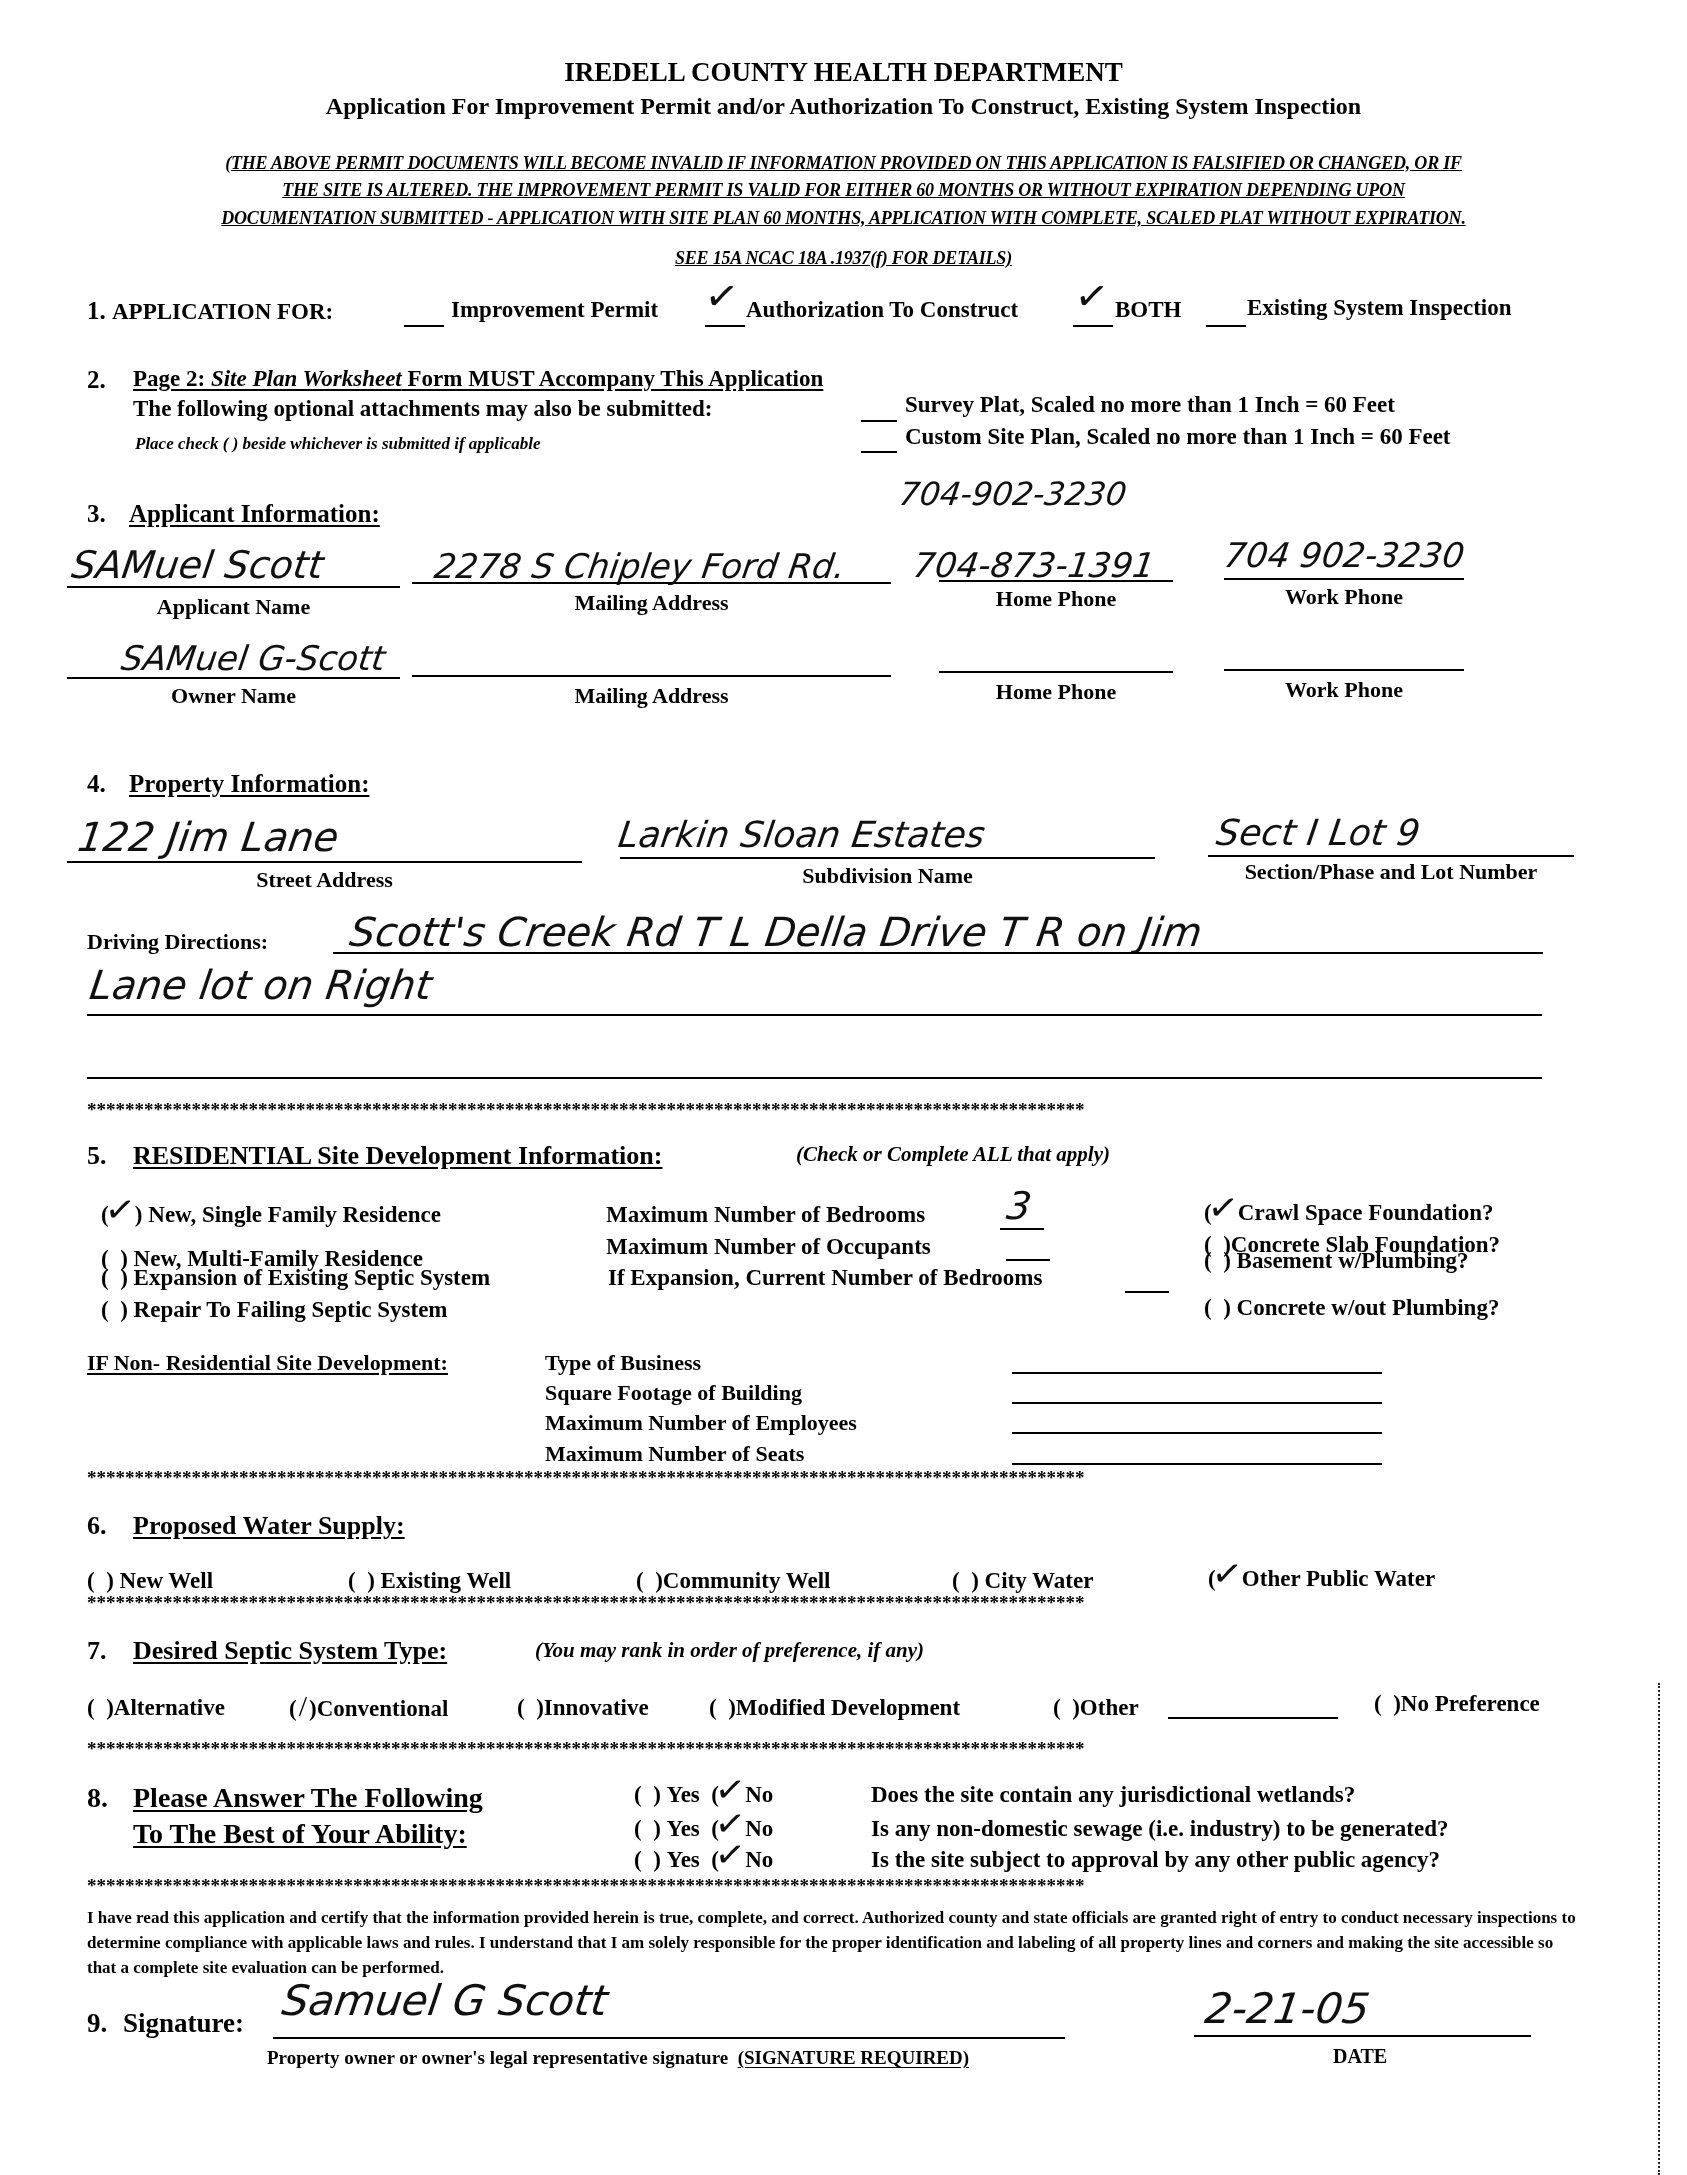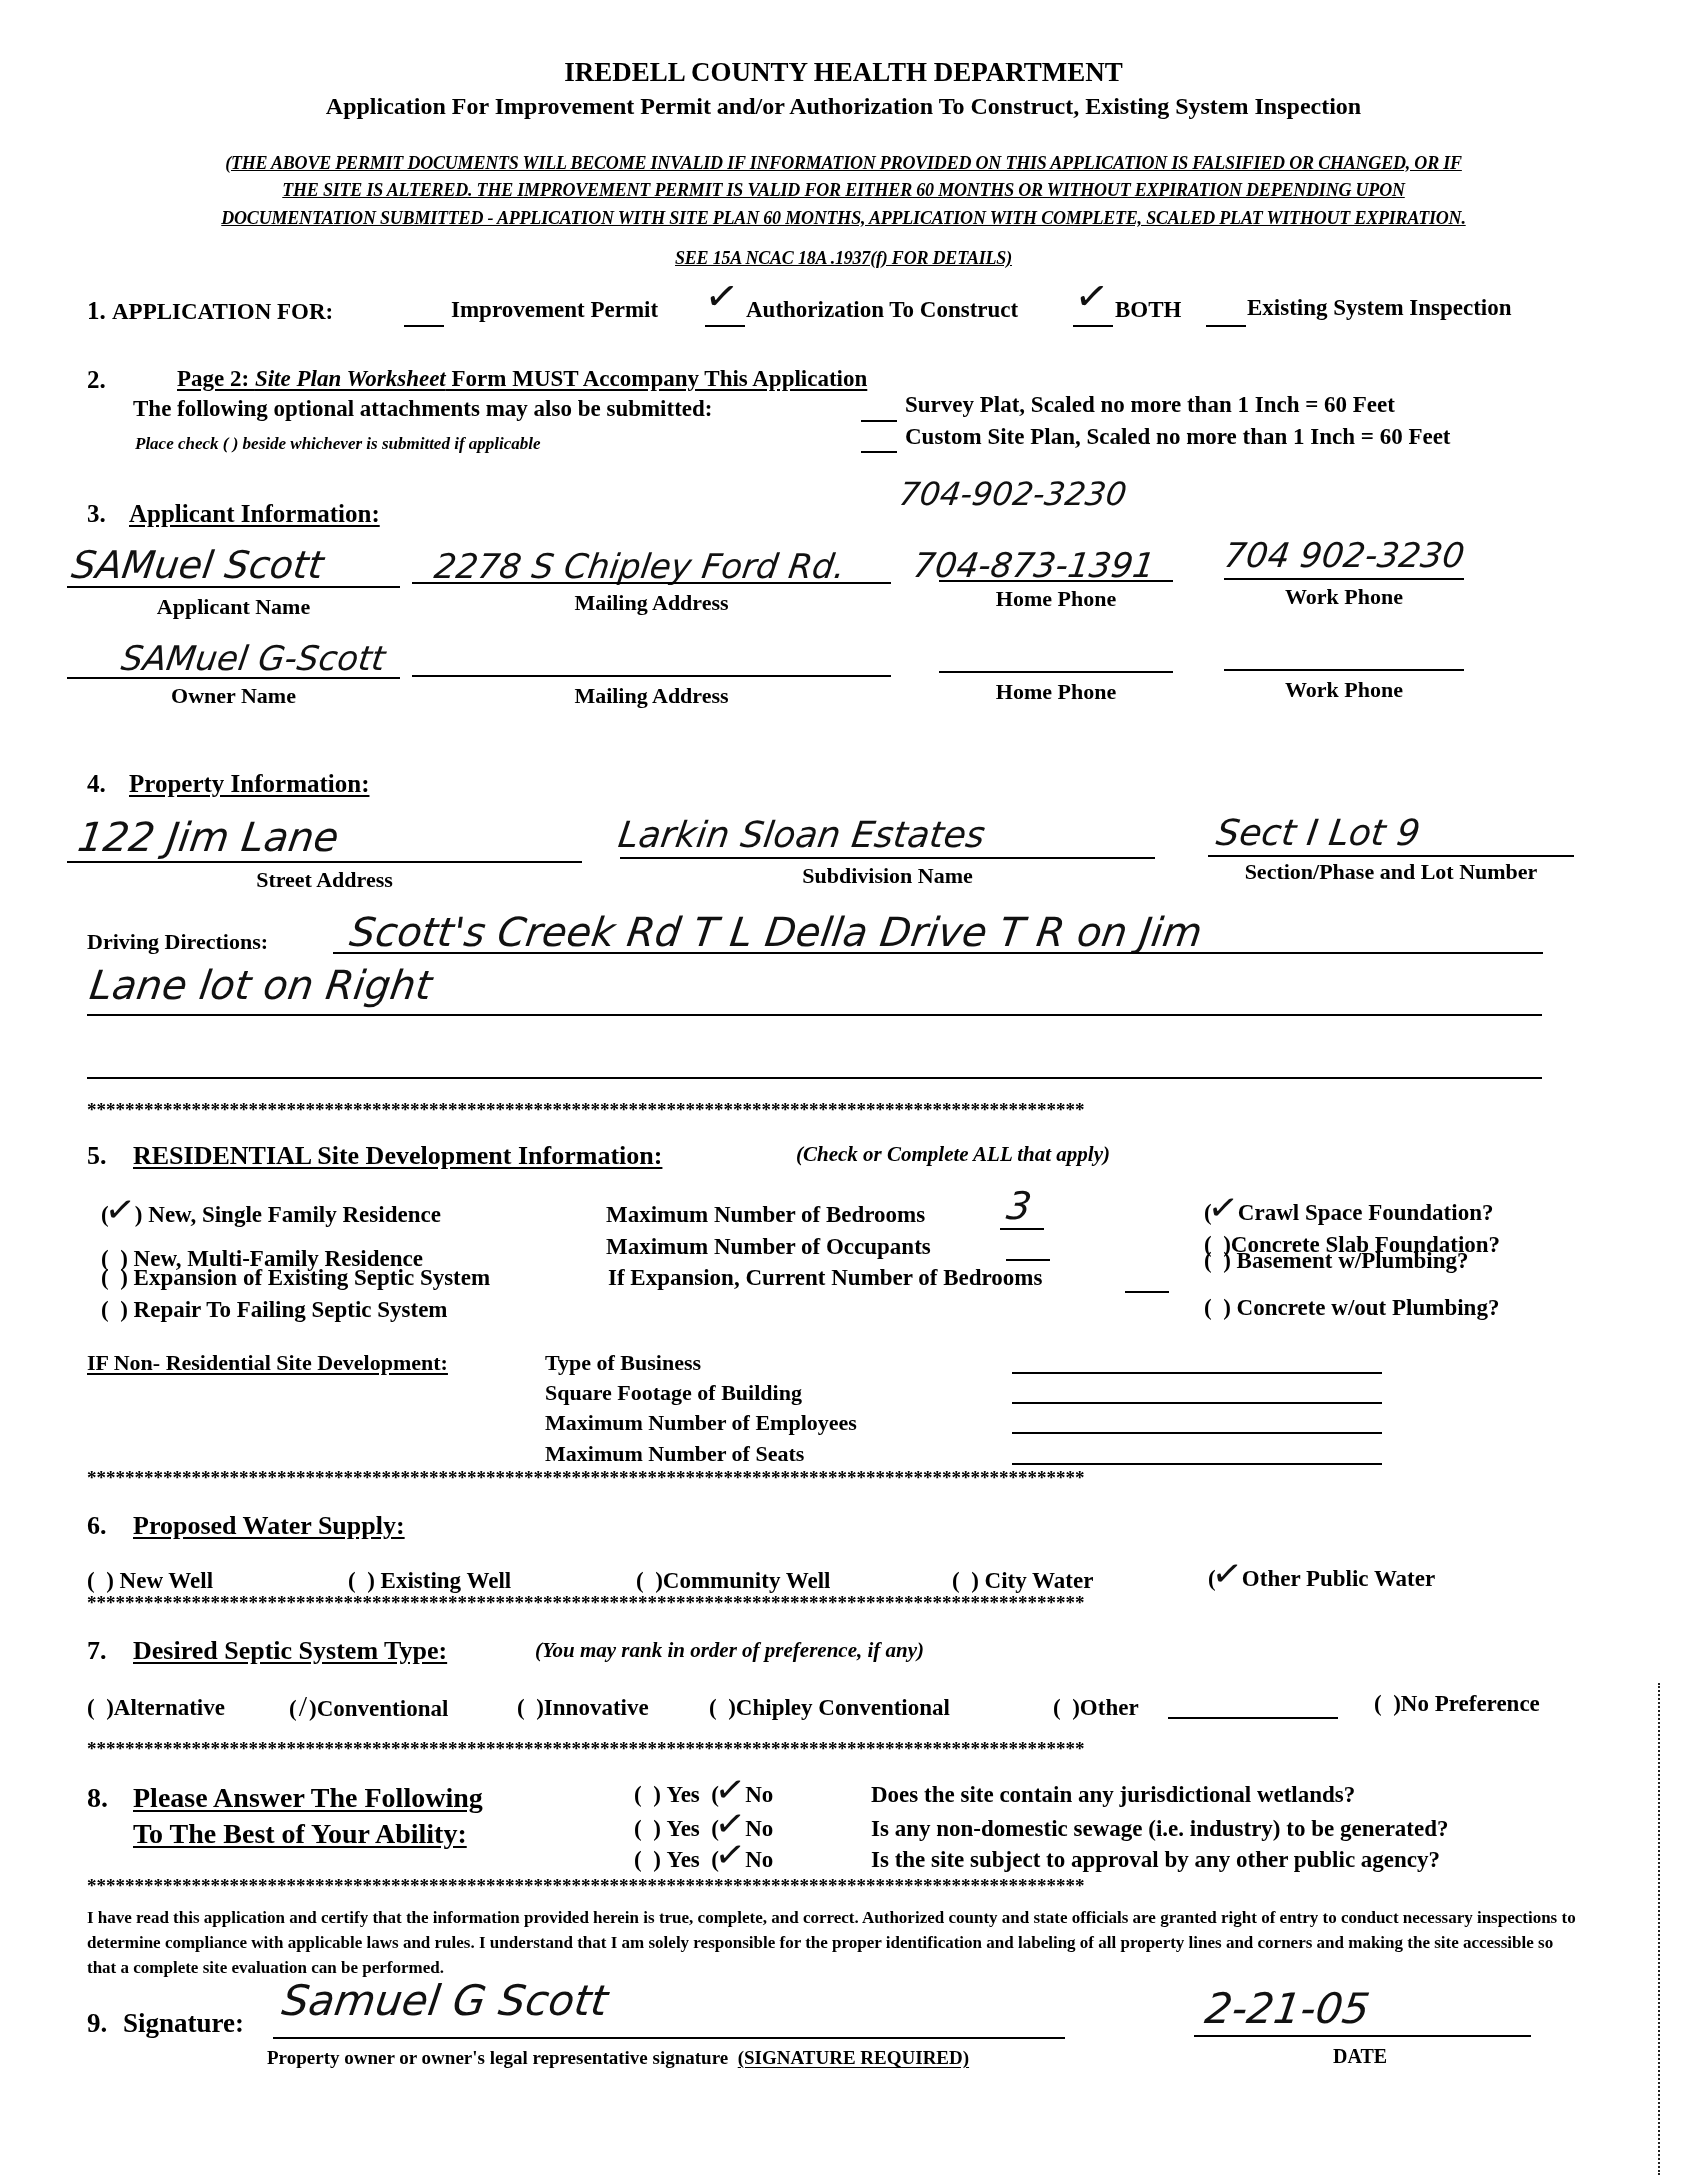--- a/index.html
+++ b/index.html
@@ -39,21 +39,21 @@
 <div class="line" style="left:705px;top:325px;width:40px;"></div>
 <div class="abs check" style="left:705px;top:273px;">✓</div>
 <div class="abs lbl" style="left:746px;top:297px;">Authorization To Construct</div>
 <div class="line" style="left:1073px;top:325px;width:40px;"></div>
 <div class="abs check" style="left:1075px;top:273px;">✓</div>
 <div class="abs lbl" style="left:1115px;top:297px;">BOTH</div>
 <div class="line" style="left:1206px;top:325px;width:40px;"></div>
 <div class="abs lbl" style="left:1247px;top:295px;">Existing System Inspection</div>
 
 <div class="abs b" style="left:87px;top:366px;font-size:25px;">2.</div>
-<div class="abs lbl u" style="left:133px;top:366px;margin-left:44px;">
+<div class="abs lbl u" style="left:133px;top:366px;">
   <span>Page 2: </span><span class="i">Site Plan Worksheet</span><span> Form MUST Accompany This Application</span>
 </div>
 <div class="abs lbl" style="left:133px;top:396px;">The following optional attachments may also be submitted:</div>
 <div class="abs i b" style="left:135px;top:434px;font-size:17px;">Place check (    ) beside whichever is submitted if applicable</div>
 <div class="line" style="left:861px;top:420px;width:36px;"></div>
 <div class="abs lbl" style="left:905px;top:392px;">Survey Plat, Scaled no more than 1 Inch  = 60 Feet</div>
 <div class="line" style="left:861px;top:451px;width:36px;"></div>
 <div class="abs lbl" style="left:905px;top:424px;">Custom Site Plan, Scaled no more than 1 Inch = 60 Feet</div>
 
 <div class="abs hw" style="left:897px;top:475px;font-size:32px;">704-902-3230</div>
@@ -153,21 +153,21 @@
 <div class="abs opt" style="left:1208px;top:1566px;"><span>(</span><span class="check" style="display:inline-block;font-size:36px;margin:-20px 0 0 -4px;">✓</span><span>Other Public Water</span></div>
 
 <div class="abs stars" style="left:87px;top:1592px;">*********************************************************************************************************</div>
 
 <div class="abs b" style="left:87px;top:1636px;font-size:26px;">7.</div>
 <div class="abs b u" style="left:133px;top:1636px;font-size:26px;">Desired Septic System Type:</div>
 <div class="abs b i" style="left:535px;top:1638px;font-size:21px;">(You may rank in order of preference, if any)</div>
 <div class="abs opt" style="left:87px;top:1695px;"><span>(</span>&nbsp;&nbsp;<span>)</span><span>Alternative</span></div>
 <div class="abs opt" style="left:289px;top:1695px;"><span>(</span><span style="display:inline-block;font-weight:normal;font-size:30px;margin:-6px 2px 0 2px;">/</span><span>)</span><span>Conventional</span></div>
 <div class="abs opt" style="left:517px;top:1695px;"><span>(</span>&nbsp;&nbsp;<span>)</span><span>Innovative</span></div>
-<div class="abs opt" style="left:709px;top:1695px;"><span>(</span>&nbsp;&nbsp;<span>)</span><span>Chipley Conventional</span></div>
+<div class="abs opt" style="left:709px;top:1695px;"><span>(</span>&nbsp;&nbsp;<span>)</span><span>Modified Development</span></div>
 <div class="abs opt" style="left:1053px;top:1695px;"><span>(</span>&nbsp;&nbsp;<span>)</span><span>Other</span></div>
 <div class="line" style="left:1168px;top:1717px;width:170px;"></div>
 <div class="abs opt" style="left:1374px;top:1691px;"><span>(</span>&nbsp;&nbsp;<span>)</span><span>No Preference</span></div>
 
 <div class="abs stars" style="left:87px;top:1738px;">*********************************************************************************************************</div>
 
 <div class="abs b" style="left:87px;top:1782px;font-size:28px;">8.</div>
 <div class="abs b u" style="left:133px;top:1782px;font-size:28px;">Please Answer The Following</div>
 <div class="abs b u" style="left:133px;top:1818px;font-size:28px;">To The Best of Your Ability:</div>
 

